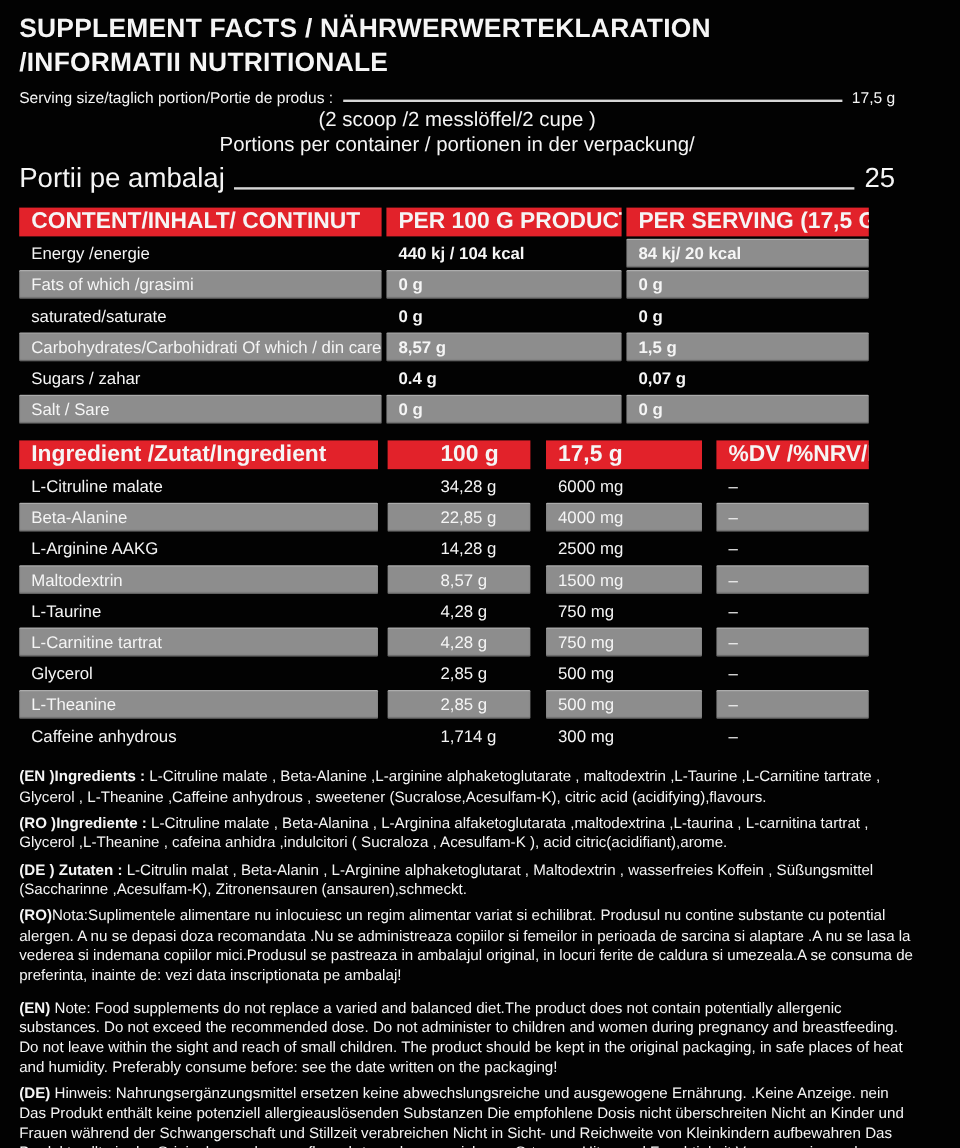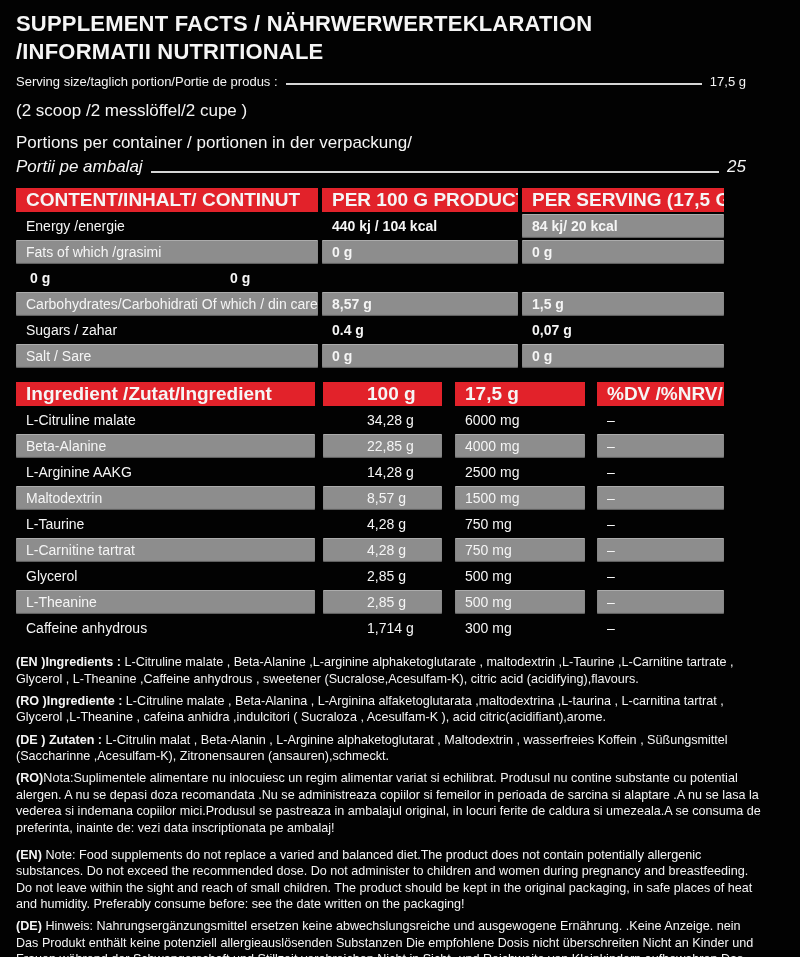--- a/index.html
+++ b/index.html
@@ -16,22 +16,22 @@
     color:var(--text);
     font-family:"Liberation Sans","DejaVu Sans",sans-serif;
     overflow:hidden;
     position:relative;
   }
   
   .header-block{padding:10px 54px 0 16px;}
   .title{font-size:22px;font-weight:bold;line-height:1.28;letter-spacing:.2px;}
   .serving-row{display:flex;align-items:flex-end;font-size:13px;margin-top:8px;}
   .leader{flex:1;border-bottom:2px solid #d6d6d6;margin:0 8px 4px 8px;box-shadow:0 1px 0 rgba(0,0,0,.8);}
-  .plain-line{font-size:17px;margin-top:12px;}
-  .portii-row{display:flex;align-items:flex-end;font-size:17px;margin-top:4px;font-style:italic;}
+  .plain-line{font-size:17px;margin-top:1px;text-align:center;}
+  .portii-row{display:flex;align-items:flex-end;font-size:23px;margin-top:4px;}
   
   .tbl{margin:11px 0 0 16px;width:708px;}
   .row{display:flex;height:24px;margin-bottom:2px;}
   .cell{display:flex;align-items:center;padding-left:10px;font-size:14px;white-space:nowrap;overflow:hidden;}
   .red{background:var(--red);font-weight:bold;font-size:19px;}
   .gray{background:var(--gray);border-radius:1px;
         box-shadow:inset 0 1px 0 rgba(255,255,255,.28), inset 0 -1px 1px rgba(0,0,0,.35);}
   .bold-val{font-weight:bold;}
   
   .t1-c1{width:302px;}
@@ -86,20 +86,21 @@
     <div class="cell t1-c3 bold-val gray">84 kj/ 20 kcal</div>
   </div>
 
   <div class="row">
     <div class="cell t1-c1 gray">Fats of which /grasimi</div>
     <div class="cell t1-c2 bold-val gray">0 g</div>
     <div class="cell t1-c3 bold-val gray">0 g</div>
   </div>
 
   <div class="row">
+    <div class="cell t1-c1">saturated/saturate</div>
     <div class="cell t1-c2 bold-val">0 g</div>
     <div class="cell t1-c3 bold-val">0 g</div>
   </div>
 
   <div class="row">
     <div class="cell t1-c1 gray">Carbohydrates/Carbohidrati Of which / din care</div>
     <div class="cell t1-c2 bold-val gray">8,57 g</div>
     <div class="cell t1-c3 bold-val gray">1,5 g</div>
   </div>
 

